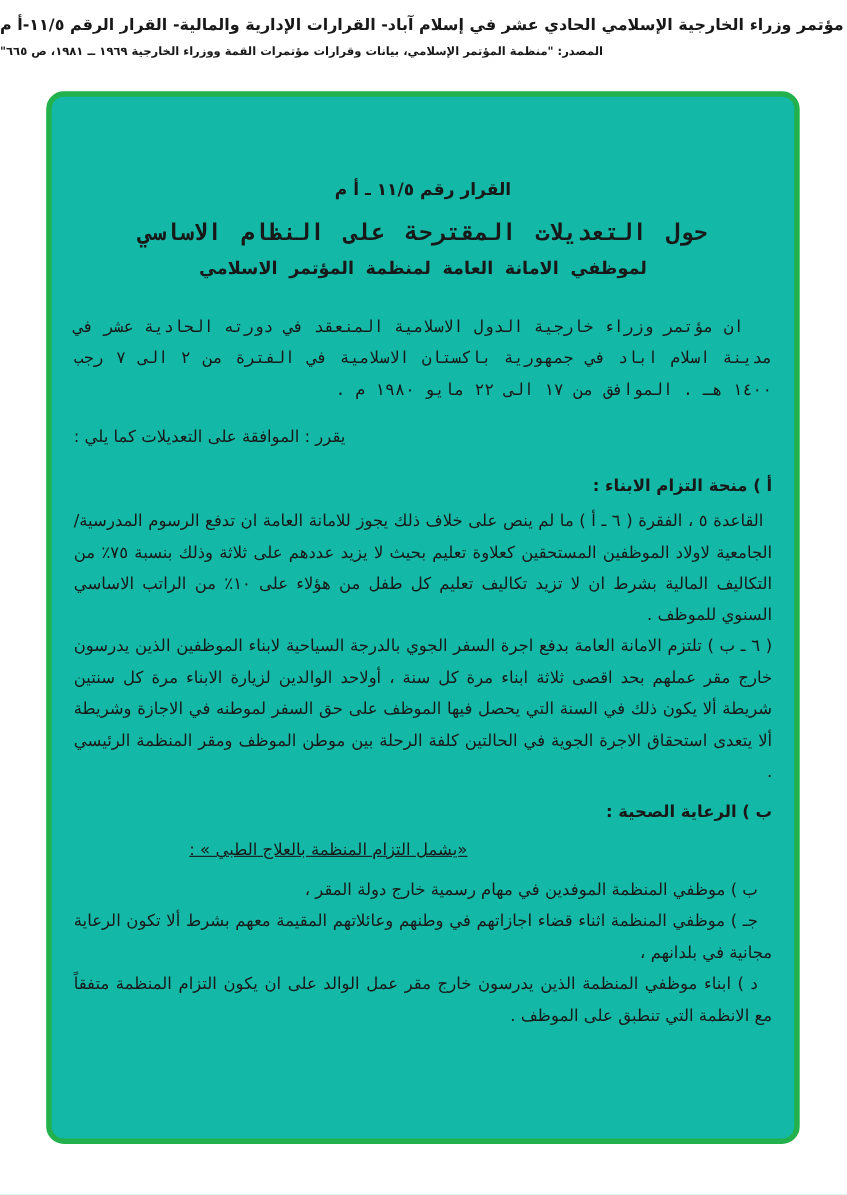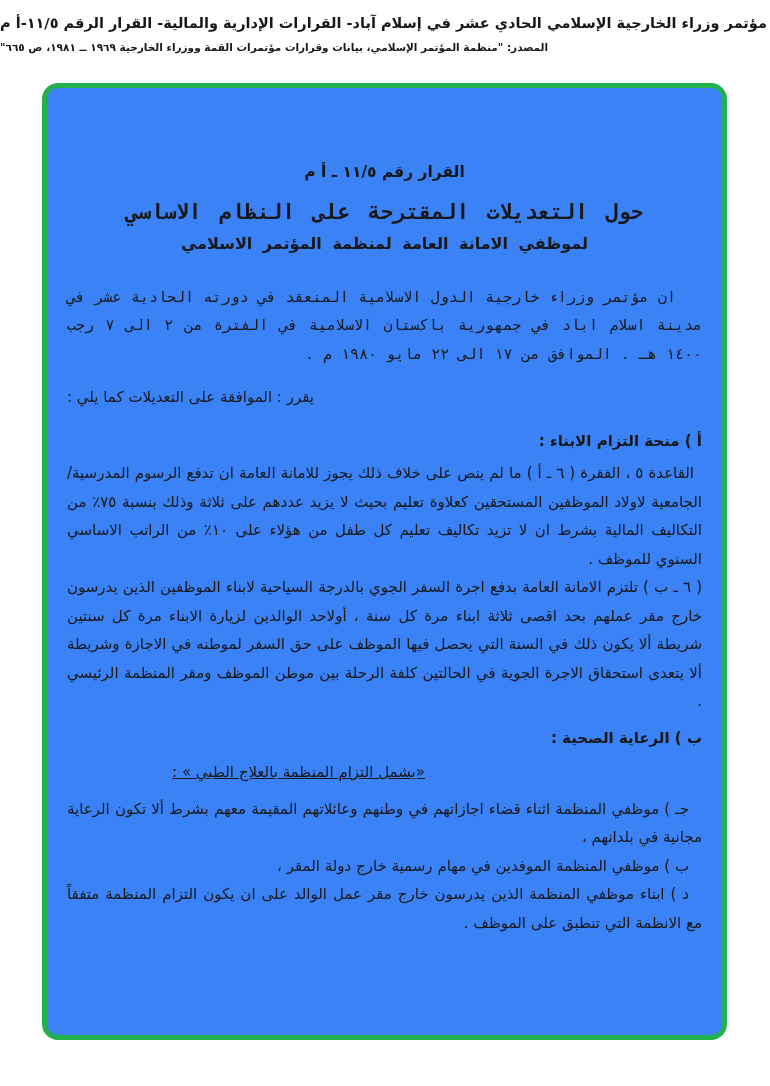--- a/index.html
+++ b/index.html
@@ -29,21 +29,21 @@
   }
   .frame {
     box-sizing: border-box;
     width: 685px;
     height: 957px;
     margin: 30px 0 0 42px;
     border: 5px solid #22b14c;
     border-radius: 16px;
     padding: 70px 20px 0 20px;
     overflow: hidden;
-    background: #3b82f6;
+    background: #14b8a6;
   }
   .doc {
     direction: rtl;
     font-size: 15px;
     line-height: 28.5px;
     text-align: justify;
   }
   .c { text-align: center; }
   .t1 { font-weight: 700; font-size: 15.5px; }
   .t2 { font-weight: 700; font-size: 21px; word-spacing: 5px; margin-top: 13px; font-family: Liberation Mono, monospace; }
@@ -89,19 +89,19 @@
     <p class="decide">يقرر : الموافقة على التعديلات كما يلي :</p>
 
     <p class="h">أ ) منحة التزام الابناء :</p>
     <p class="tight ind2">القاعدة ٥ ، الفقرة ( ٦ ـ أ ) ما لم ينص على خلاف ذلك يجوز للامانة العامة ان تدفع الرسوم المدرسية/ الجامعية لاولاد الموظفين المستحقين كعلاوة تعليم بحيث لا يزيد عددهم على ثلاثة وذلك بنسبة ٧٥٪ من التكاليف المالية بشرط ان لا تزيد تكاليف تعليم كل طفل من هؤلاء على ١٠٪ من الراتب الاساسي السنوي للموظف .</p>
     <p class="tight">( ٦ ـ ب ) تلتزم الامانة العامة بدفع اجرة السفر الجوي بالدرجة السياحية لابناء الموظفين الذين يدرسون خارج مقر عملهم بحد اقصى ثلاثة ابناء مرة كل سنة ، أولاحد الوالدين لزيارة الابناء مرة كل سنتين شريطة ألا يكون ذلك في السنة التي يحصل فيها الموظف على حق السفر لموطنه في الاجازة وشريطة ألا يتعدى استحقاق الاجرة الجوية في الحالتين كلفة الرحلة بين موطن الموظف ومقر المنظمة الرئيسي .</p>
 
     <p class="h" style="margin-top:8px">ب ) الرعاية الصحية :</p>
     <p class="quote">«يشمل التزام المنظمة بالعلاج الطبي » :</p>
 
     <div class="items">
+      <p class="item">ب ) موظفي المنظمة الموفدين في مهام رسمية خارج دولة المقر ،</p>
       <p class="item">جـ ) موظفي المنظمة اثناء قضاء اجازاتهم في وطنهم وعائلاتهم المقيمة معهم بشرط ألا تكون الرعاية مجانية في بلدانهم ،</p>
-      <p class="item">ب ) موظفي المنظمة الموفدين في مهام رسمية خارج دولة المقر ،</p>
       <p class="item">د ) ابناء موظفي المنظمة الذين يدرسون خارج مقر عمل الوالد على ان يكون التزام المنظمة متفقاً مع الانظمة التي تنطبق على الموظف .</p>
     </div>
 
   </div>
 </div>
 
 </body></html>

